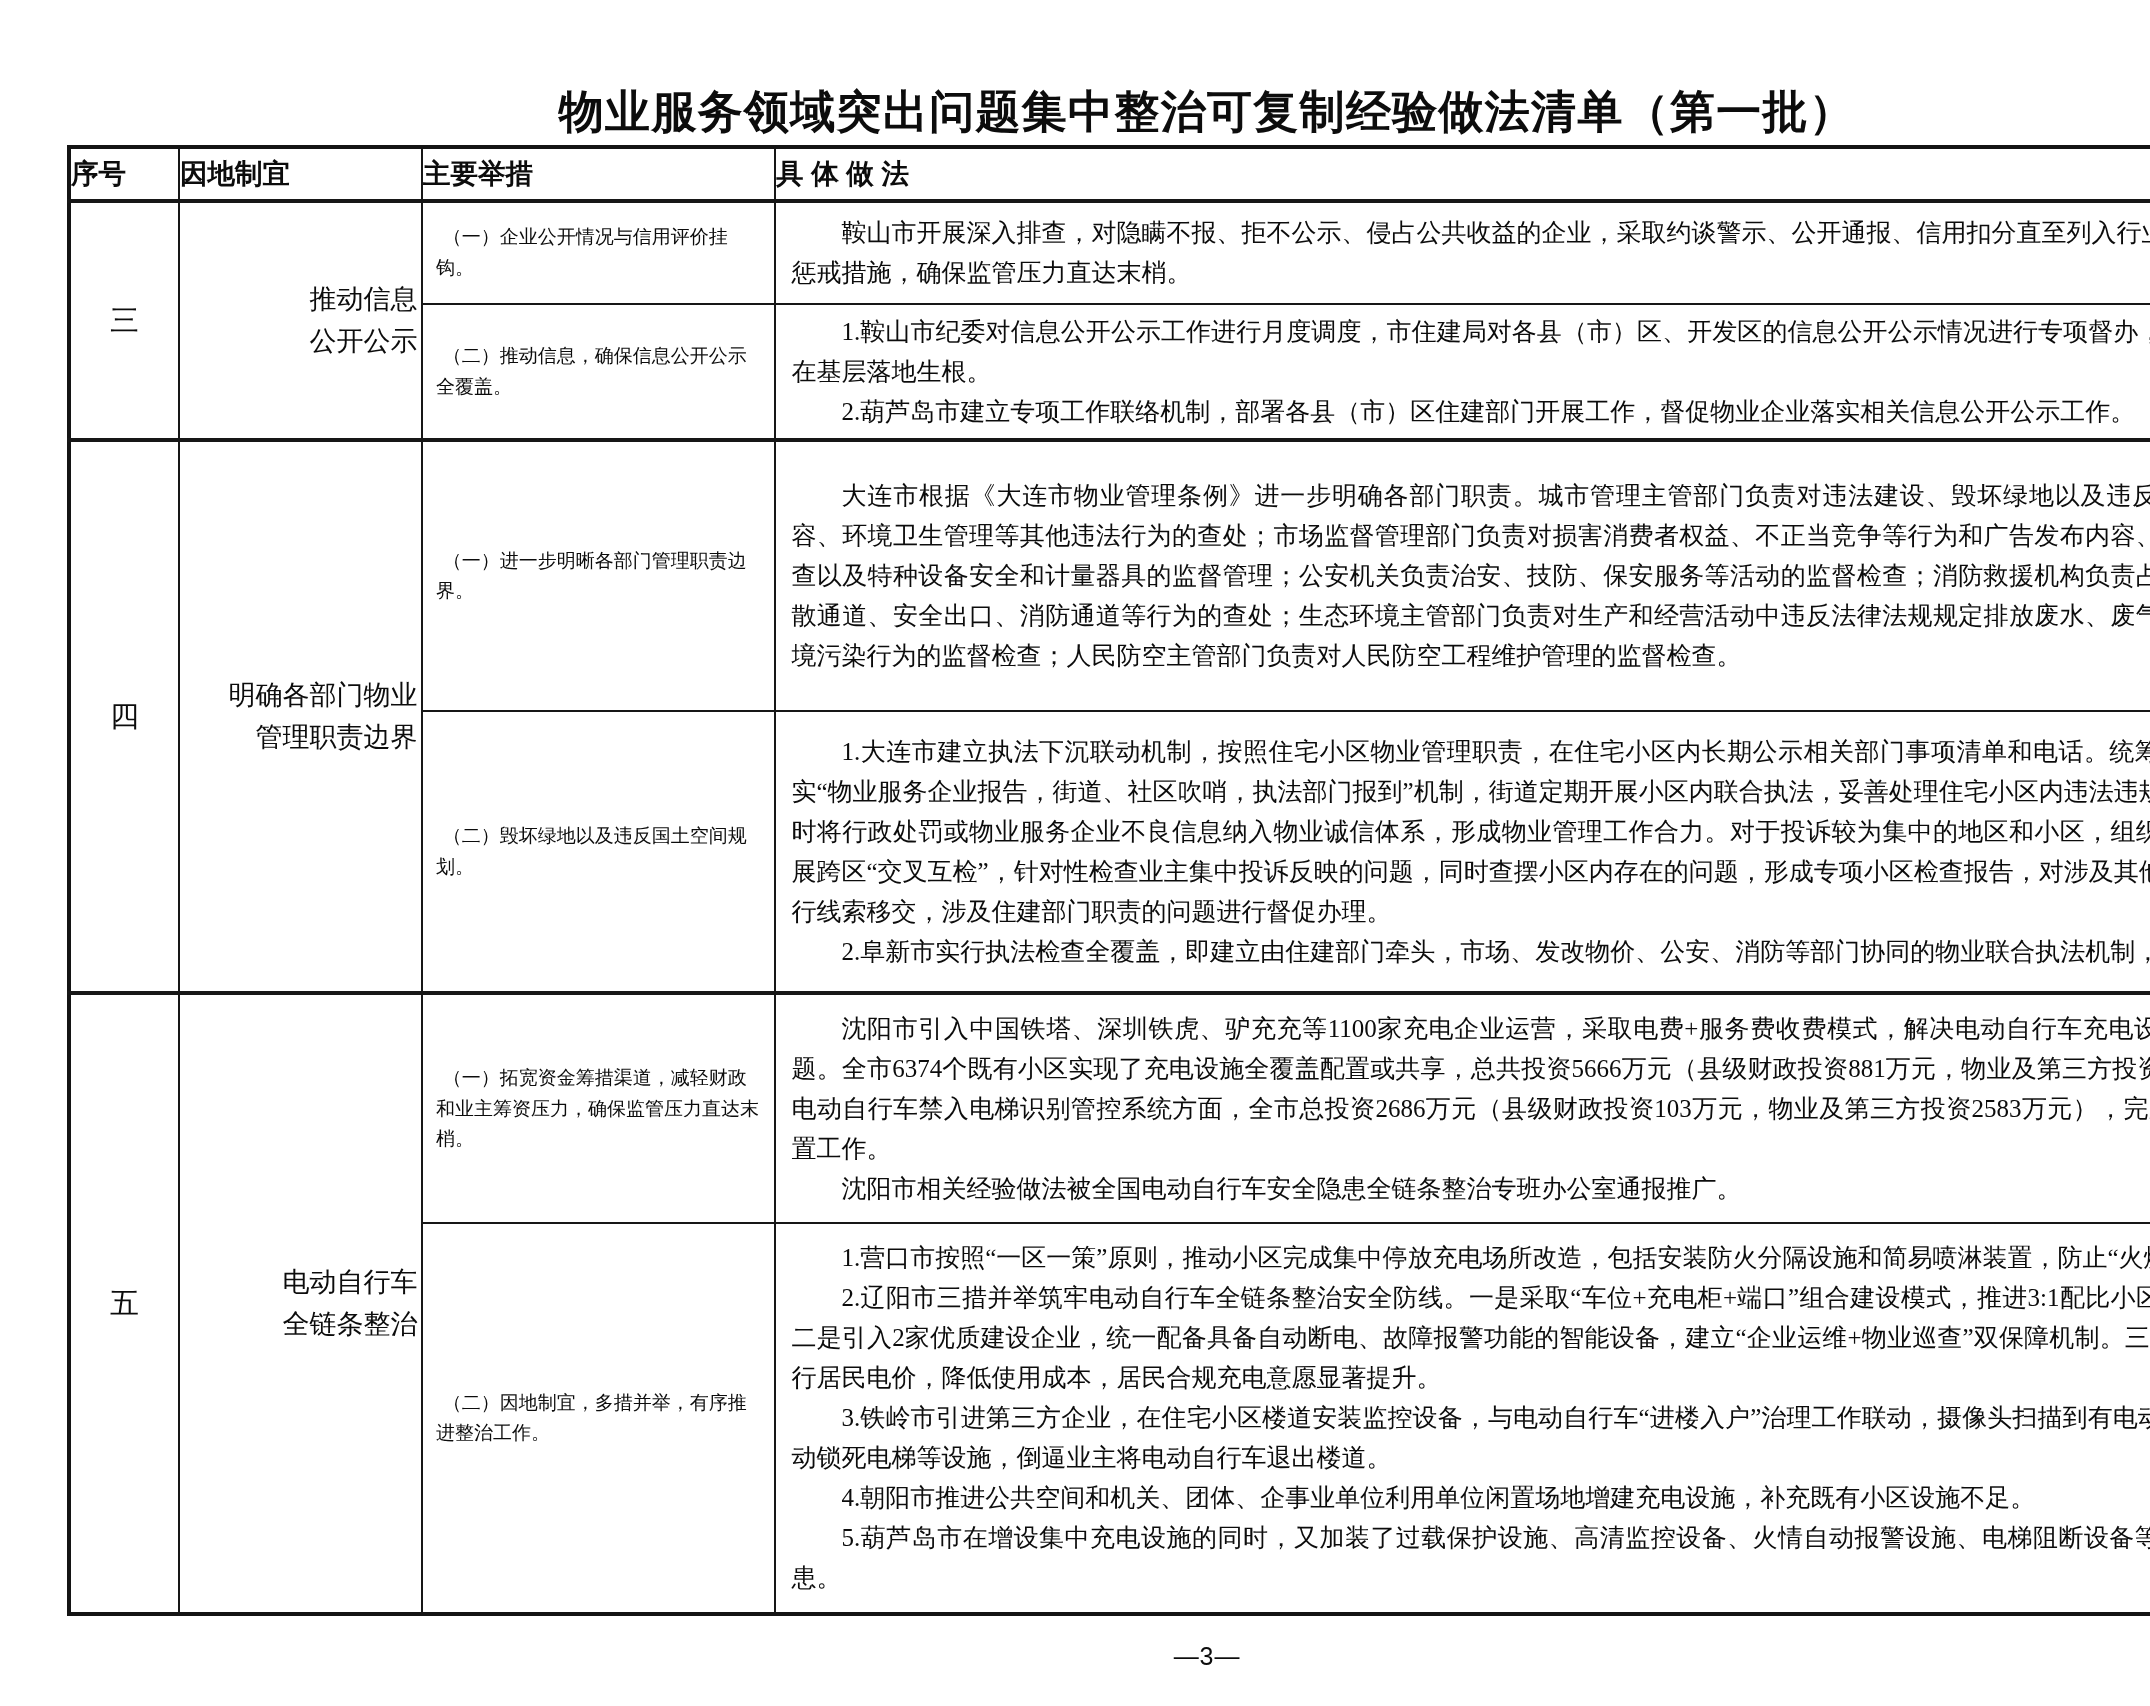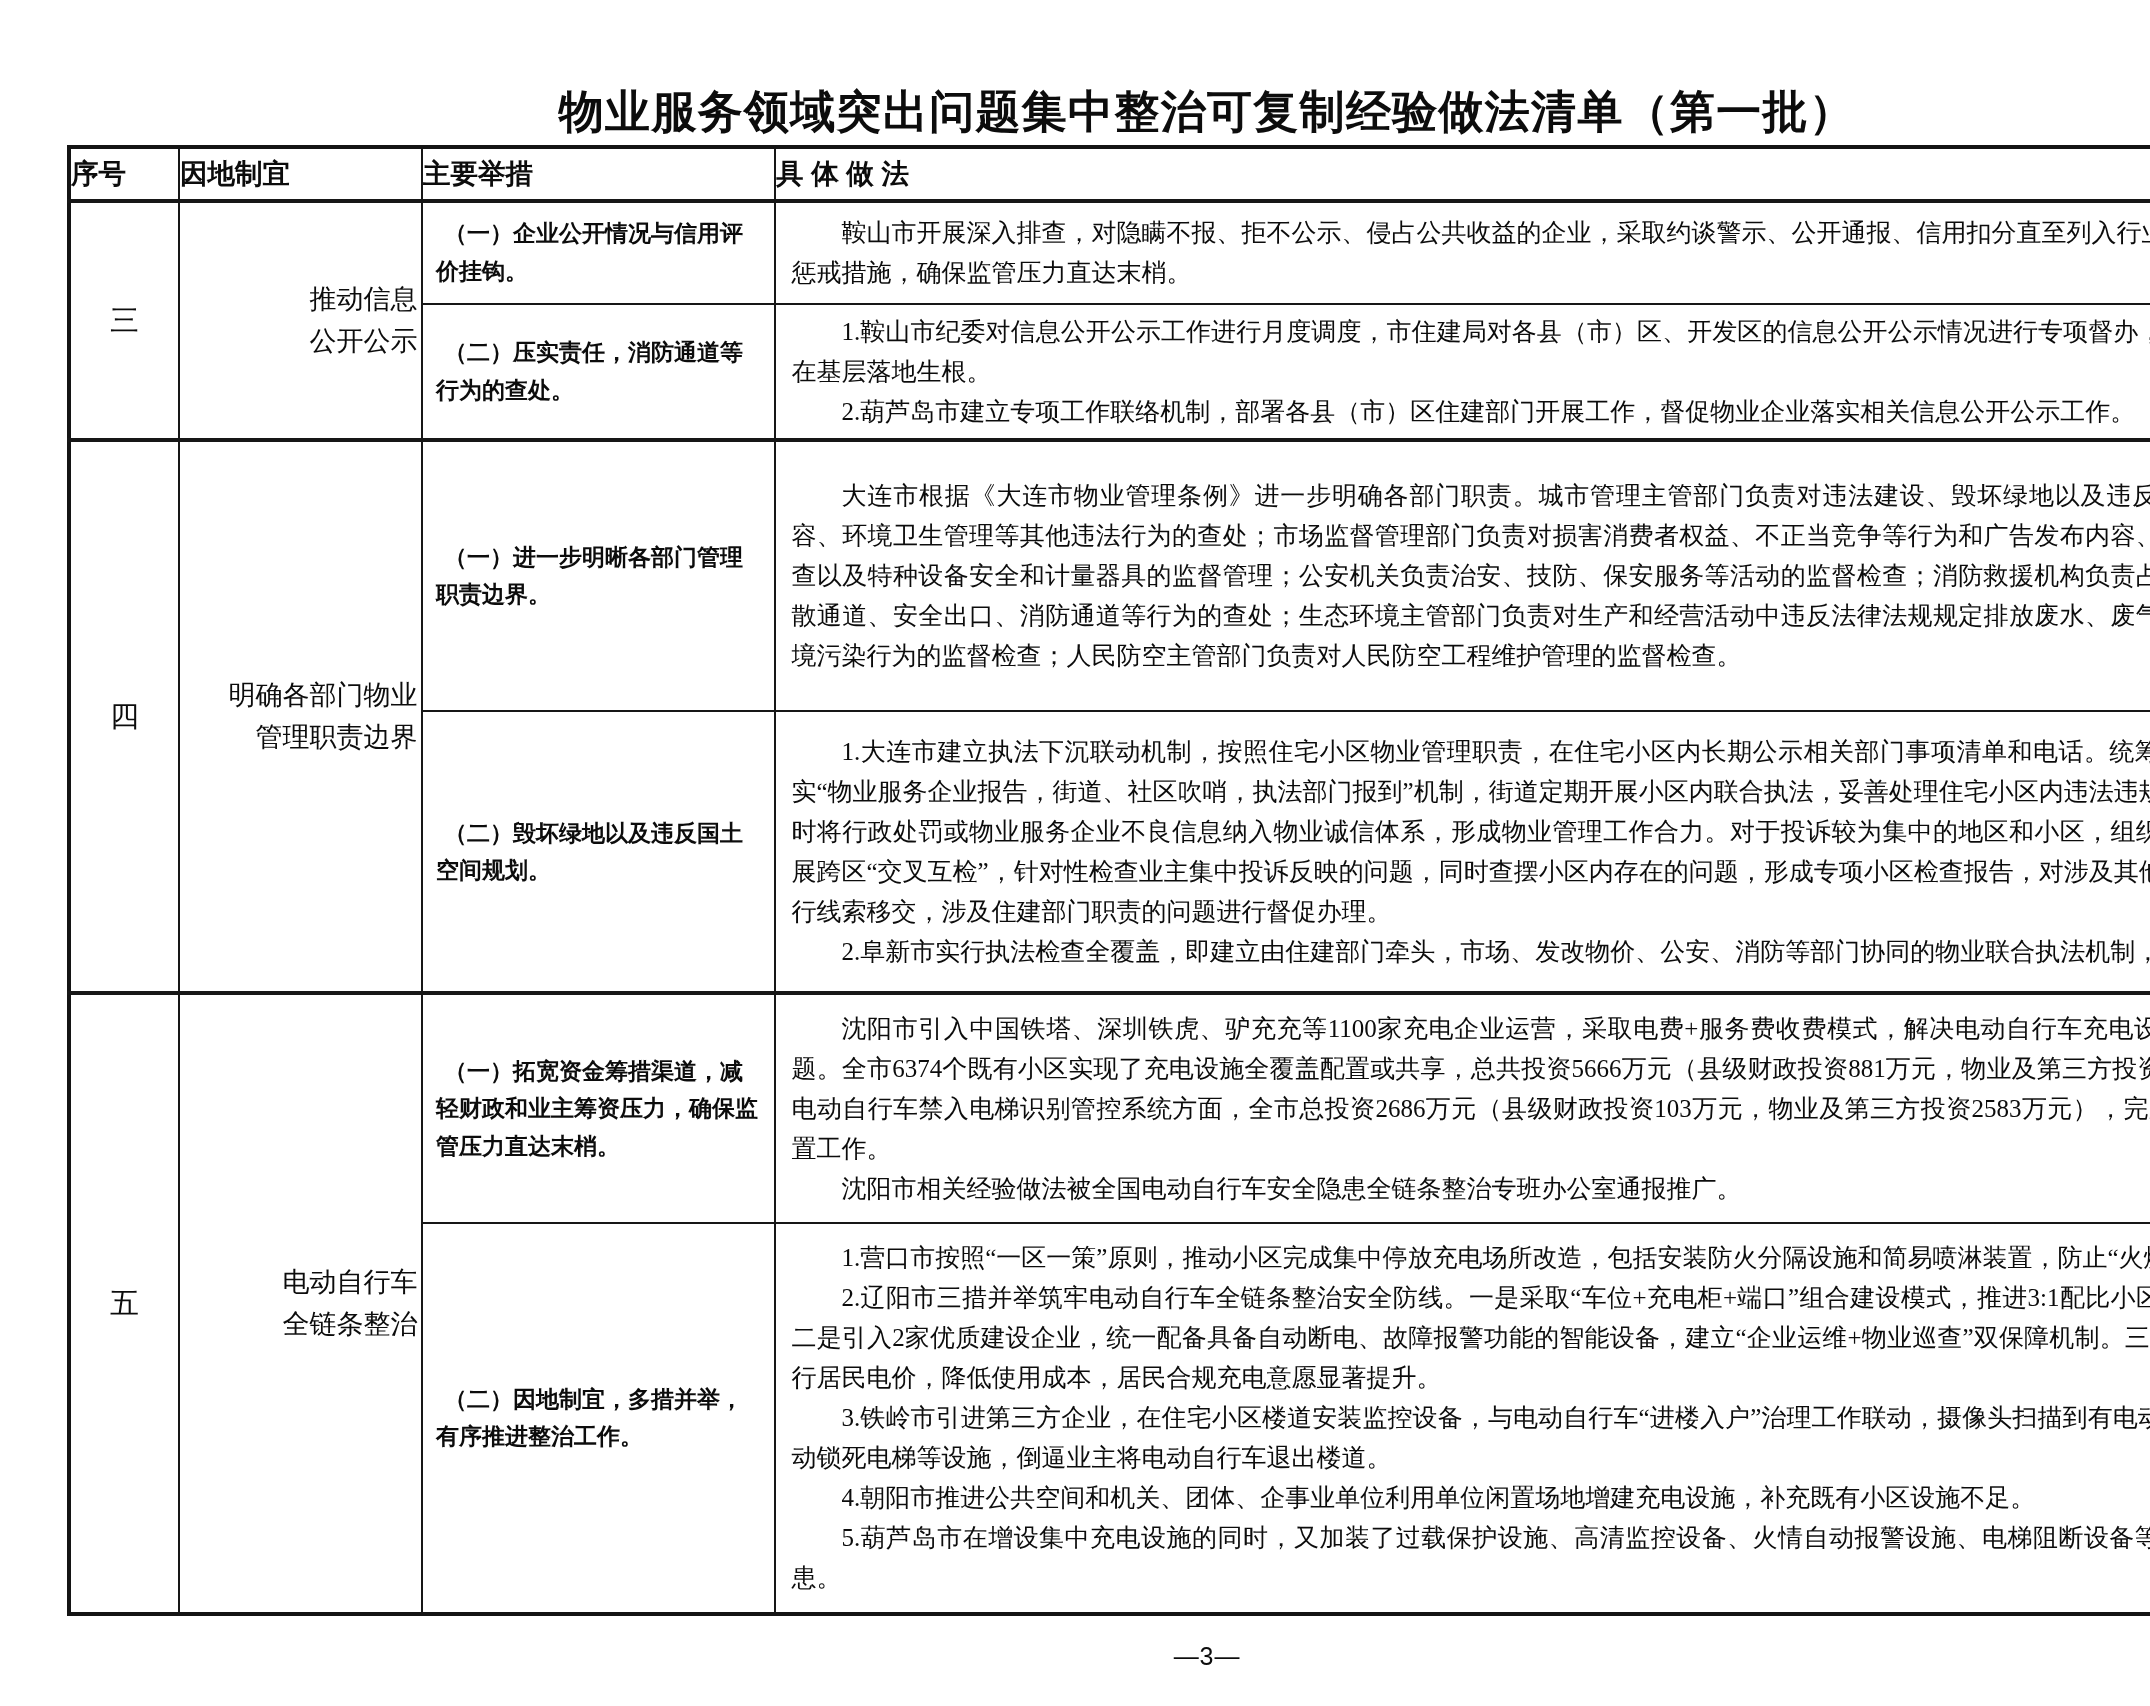--- a/index.html
+++ b/index.html
@@ -68,22 +68,22 @@
   td.task {
     text-align: right;
     font-family: "Liberation Sans", sans-serif;
     font-size: 27px;
     font-weight: 500;
     line-height: 1.55;
     white-space: pre-line;
     padding: 0 3.4px;
   }
   td.measure {
-    font-size: 23px;
-    font-weight: bold;
+    font-size: 19px;
+    font-weight: normal;
     line-height: 1.62;
     padding: 8.6px 13px;
   }
   td.measure p { margin: 0; text-indent: 0.35em; }
   td.practice {
     font-size: 25px;
     line-height: 1.6;
     text-align: justify;
     padding: 6.9px 16.3px 6.9px 15.5px;
   }
@@ -126,21 +126,21 @@
 公开公示</td>
         <td class="measure">
           <p>（一）企业公开情况与信用评价挂钩。</p>
         </td>
         <td class="practice">
           <p>鞍山市开展深入排查，对隐瞒不报、拒不公示、侵占公共收益的企业，采取约谈警示、公开通报、信用扣分直至列入行业“黑名单”的递进式惩戒措施，确保监管压力直达末梢。</p>
         </td>
       </tr>
       <tr class="h-r1">
         <td class="measure">
-          <p>（二）压实责任，消防通道等行为的查处。</p>
+          <p>（二）推动信息，确保信息公开公示全覆盖。</p>
         </td>
         <td class="practice">
           <p>1.鞍山市纪委对信息公开公示工作进行月度调度，市住建局对各县（市）区、开发区的信息公开公示情况进行专项督办，确保专项整治部署在基层落地生根。</p>
           <p>2.葫芦岛市建立专项工作联络机制，部署各县（市）区住建部门开展工作，督促物业企业落实相关信息公开公示工作。</p>
         </td>
       </tr>
 
       <tr class="h-r2 group-start">
         <td class="idx" rowspan="2">四</td>
         <td class="task" rowspan="2">明确各部门物业

